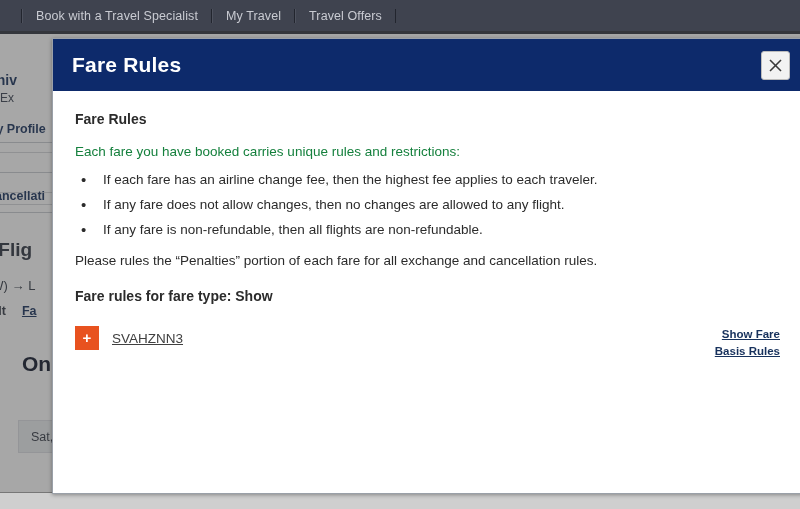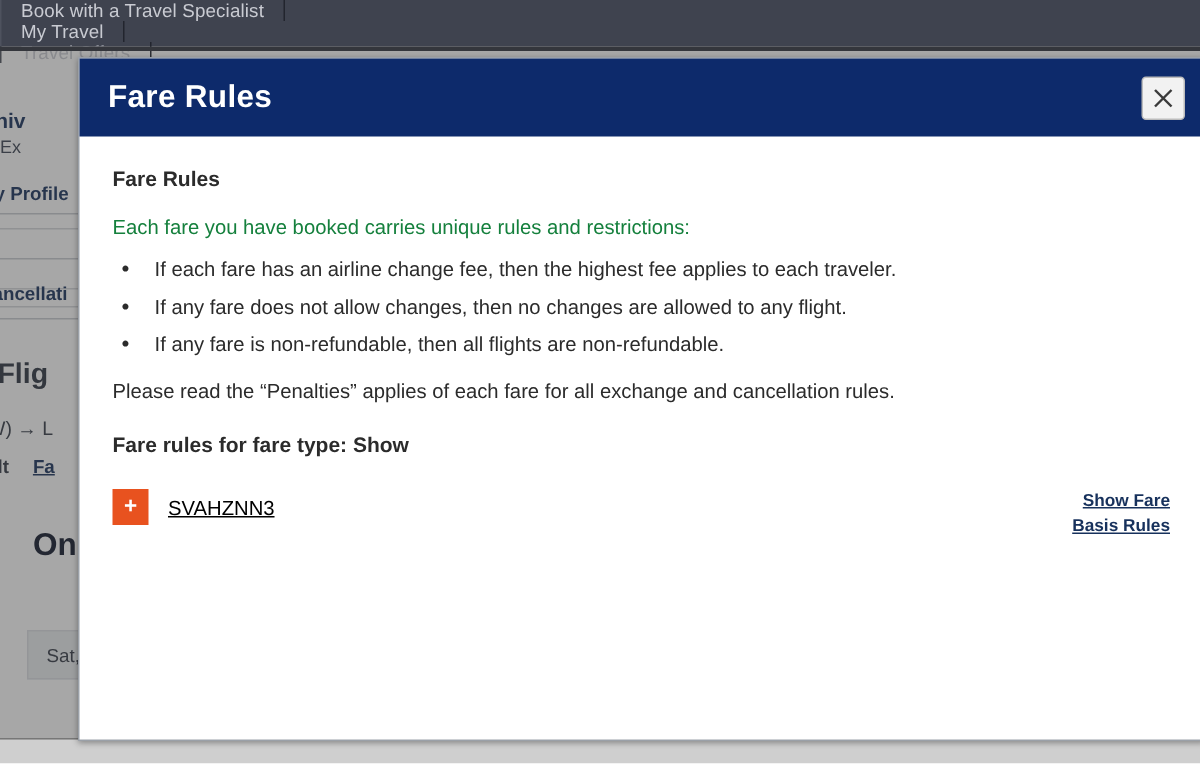--- a/index.html
+++ b/index.html
@@ -24,23 +24,22 @@
   }
 
   
   .topnav {
     position: absolute;
     left: 0; top: 0;
     width: 800px;
     height: 31px;
     background: #3f434f;
     display: flex;
-    align-items: flex-start;
+    align-items: center;
     box-sizing: border-box;
-    flex-direction: column;
   }
   .topnav-item {
     display: flex;
     align-items: center;
     padding: 0 13px;
     font-size: 12.5px;
     color: #c9cbd2;
     border-right: 1px solid #22252e;
     border-left: 1px solid #4e525e;
     white-space: nowrap;
@@ -377,21 +376,21 @@
     line-height: 24px;
     text-align: center;
     border: none;
     padding: 0;
     cursor: pointer;
     font-family: "Liberation Sans", sans-serif;
   }
   .fare-code {
     margin-left: 13px;
     font-size: 13.5px;
-    color: #000000;
+    color: #404040;
     text-decoration: underline;
     cursor: pointer;
   }
   .show-rules-link {
     text-align: right;
     font-size: 11.5px;
     font-weight: bold;
     color: #17315c;
     line-height: 1.45;
     cursor: pointer;
@@ -482,21 +481,21 @@
       <li>
         <span class="bullet">•</span>
         <span>If any fare does not allow changes, then no changes are allowed to any flight.</span>
       </li>
       <li>
         <span class="bullet">•</span>
         <span>If any fare is non-refundable, then all flights are non-refundable.</span>
       </li>
     </ul>
 
-    <p class="penalties">Please read the “Penalties” applies of each fare for all exchange and cancellation rules.</p>
+    <p class="penalties">Please rules the “Penalties” portion of each fare for all exchange and cancellation rules.</p>
 
     <div class="fare-type-title">Fare rules for fare type: Show</div>
 
     <div class="fare-row">
       <div class="fare-left">
         <button class="expand-btn">+</button>
         <span class="fare-code">SVAHZNN3</span>
       </div>
       <div class="show-rules-link">
         <span>Show Fare</span>

